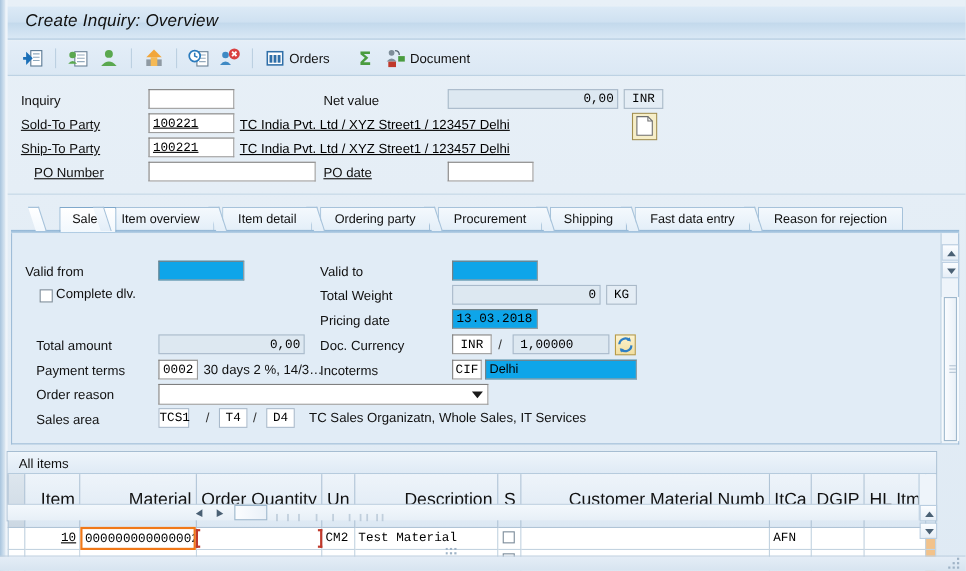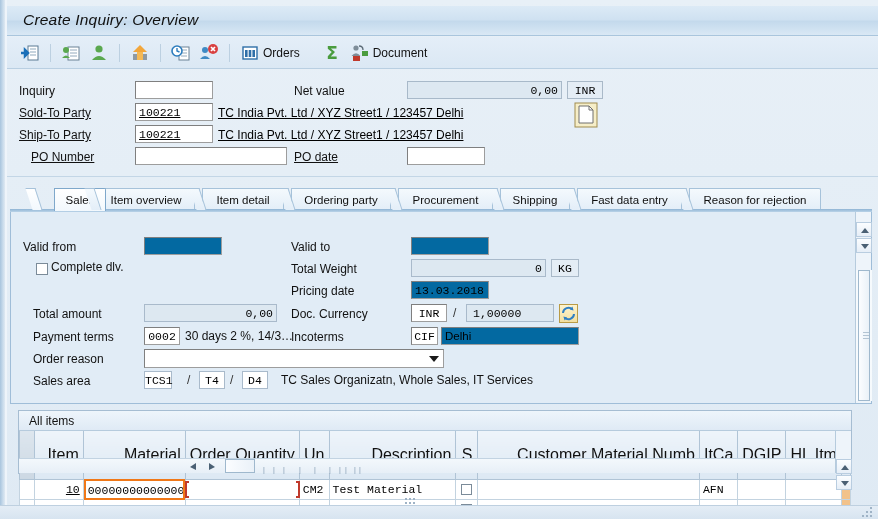--- a/index.html
+++ b/index.html
@@ -113,21 +113,21 @@
   .panel {
     position: absolute; left: 10px; top: 212px; right: 6px; height: 192px;
     background: #e1ecf6;
     border: 1px solid #9fbdd8; border-top: none;
   }
   .panel-inner { position: absolute; left: 0; top: 0; right: 0; bottom: 0; }
 
   
   .pl { position: absolute; font-size: 12px; color: #111; white-space: nowrap; }
   .pinp {
-    position: absolute; background: #0369a1; border: 1px solid #9d9d9d;
+    position: absolute; background: #0ea5e9; border: 1px solid #9d9d9d;
     border-top-color: #7f7f7f; border-left-color: #7f7f7f;
     height: 18px; font-family: "Liberation Mono", monospace; font-size: 11.5px;
     padding: 0 3px; line-height: 17px;
   }
   .pinp.ro { background: #dde8f1; border-color: #a9bacb; }
   .pinp.num { text-align: right; }
   .pinp.key { text-align: center; padding: 0; background: #fff; }
   .unitbox {
     position: absolute; background: #e4edf5; border: 1px solid #a9b9c8;
     height: 18px; font-family: "Liberation Mono", monospace; font-size: 11.5px;
@@ -172,21 +172,21 @@
   .sb-thumb {
     position: absolute; left: 2px; width: 12px;
     background: linear-gradient(to right,#fbfdff,#eaf1f8);
     border: 1px solid #9fb8cd; cursor: pointer;
   }
   .sb-grip { position:absolute; left: 4px; width: 6px; height: 7px; }
   .sb-grip i { display:block; height:1px; background:#b3c4d3; margin-bottom:2px; }
 
   
   .items {
-    position: absolute; left: 18px; top: 410px; right: 26px; height: 64px;
+    position: absolute; left: 6px; top: 410px; right: 26px; height: 64px;
     background: #fff; border: 1px solid #a6bdd2;
   }
   .items-title {
     position: absolute; left: 0; top: 0; right: 0; height: 20px;
     background: linear-gradient(to bottom,#eef5fb,#dfeaf5);
     border-bottom: 1px solid #b6cbdd;
     font-size: 12px; color: #111; line-height: 20px; padding-left: 10px;
   }
   table.grid { position: absolute; left: 0; top: 20px; border-collapse: collapse; table-layout: fixed; }
   table.grid th {

